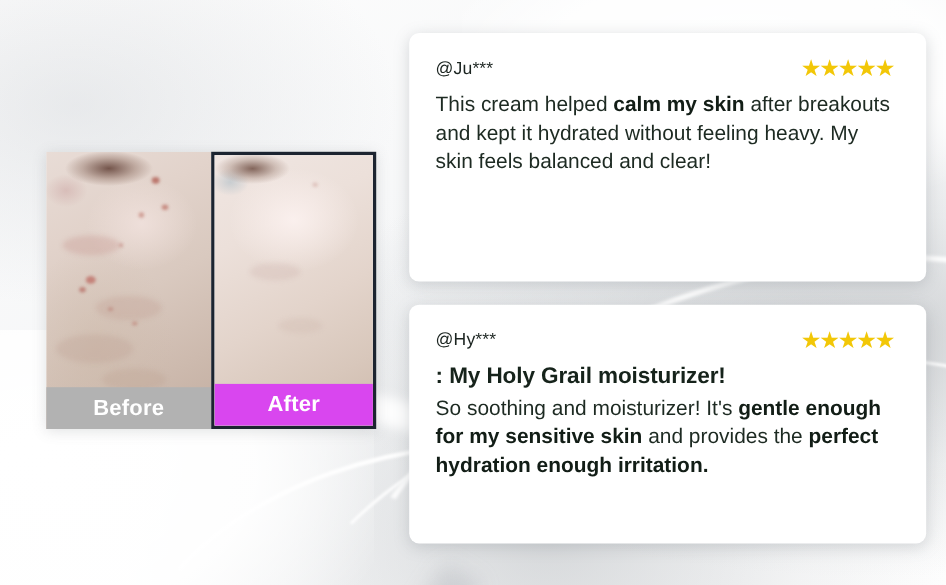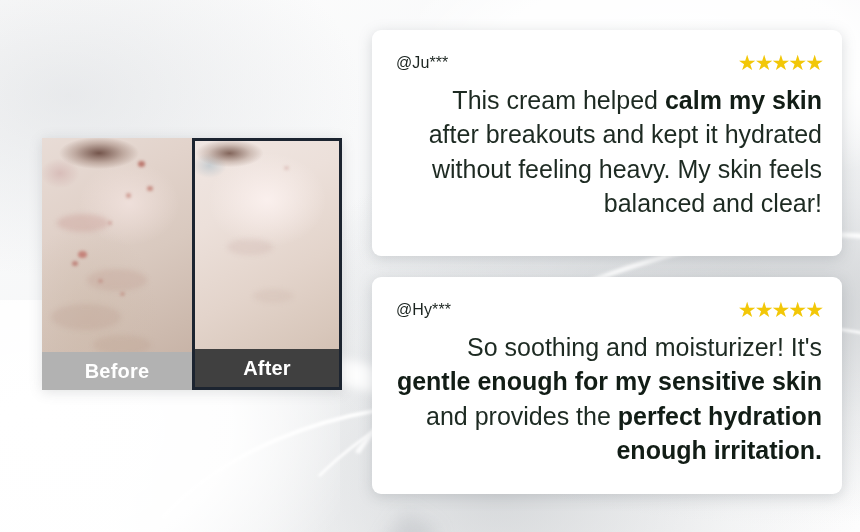--- a/index.html
+++ b/index.html
@@ -198,32 +198,32 @@
     display: flex;
     align-items: center;
     justify-content: center;
     color: #ffffff;
     font-size: 20px;
     font-weight: 700;
     letter-spacing: 0.2px;
     text-align: right;
   }
   .ba-label.before { background: #b2b2b2; }
-  .ba-label.after  { background: #404040; }
+  .ba-label.after  { background: #d946ef; }
 
   
   .card {
     position: absolute;
     left: 372px;
     width: 470px;
     background: #ffffff;
     border-radius: 9px;
     box-shadow: 0 3px 14px rgba(120,126,132,0.28);
     box-sizing: border-box;
-    padding: 22px 20px 20px 24px;
+    padding: 22px 30px 20px 24px;
   }
   .card-1 { top: 30px;  height: 226px; }
   .card-2 { top: 277px; height: 217px; }
 
   .card-head {
     display: flex;
     align-items: center;
     justify-content: space-between;
     margin-bottom: 10px;
   }
@@ -245,25 +245,24 @@
   }
 
   .headline {
     font-size: 20.5px;
     font-weight: 700;
     color: #16231b;
     margin: 6px 0 5px 0;
     letter-spacing: -0.1px;
   }
   .body {
-    font-size: 25px;
+    font-size: 19px;
     line-height: 1.37;
     color: #1d2a22;
     font-weight: 400;
-    text-align: right;
   }
   .body b { font-weight: 700; color: #121d16; }
 </style>
 </head>
 <body>
 
 <div class="stage">
 
   <div class="bg-layer">
     <div class="bg-base"></div>
@@ -330,16 +329,17 @@
     <div class="card-head">
       <span class="handle">@Hy***</span>
       <span class="stars">
         <span class="star">★</span>
         <span class="star">★</span>
         <span class="star">★</span>
         <span class="star">★</span>
         <span class="star">★</span>
       </span>
     </div>
+    <div class="headline">: My Holy Grail moisturizer!</div>
     <div class="body"><span>So soothing and moisturizer! It's </span><b>gentle enough for my sensitive skin</b><span> and provides the </span><b>perfect hydration enough irritation.</b></div>
   </div>
 
 </div>
 
 </body></html>

